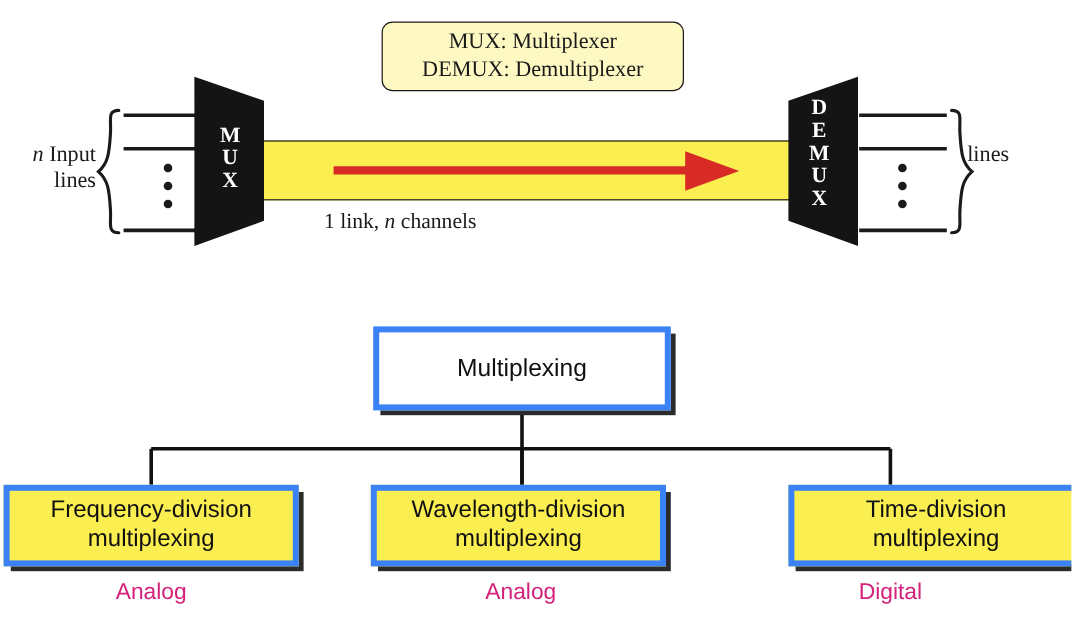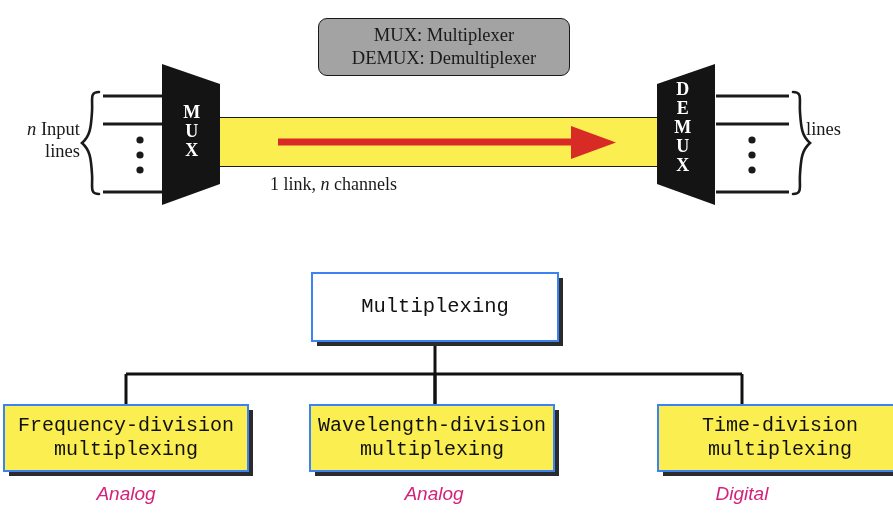--- a/index.html
+++ b/index.html
@@ -20,21 +20,21 @@
   .abs { position: absolute; }
 
   
   #legend-box {
     left: 318px;
     top: 18px;
     width: 252px;
     height: 58px;
     border: 1.5px solid #1a1a1a;
     border-radius: 9px;
-    background: #a3a3a3;
+    background: #fef9c3;
     box-sizing: border-box;
     display: flex;
     flex-direction: column;
     align-items: center;
     justify-content: center;
     line-height: 1.24;
   }
   .legend-line {
     font-family: "Liberation Serif", serif;
     font-size: 18.5px;
@@ -93,26 +93,26 @@
     left: 806px;
     top: 118px;
     width: 88px;
     text-align: left;
   }
   .ital { font-style: italic; }
 
   
   .tree-box {
     box-sizing: border-box;
-    border: 2px solid #3b82f6;
+    border: 5px solid #3b82f6;
     display: flex;
     align-items: center;
     justify-content: center;
     text-align: center;
-    font-family: Liberation Mono, monospace;
+    font-family: Liberation Sans, sans-serif;
     font-size: 20px;
     color: #111111;
     line-height: 1.18;
     box-shadow: 5px 5px 0 -1px #2b2b2b;
   }
   #root-box {
     left: 311px;
     top: 272px;
     width: 248px;
     height: 70px;
@@ -131,21 +131,20 @@
 
   
   .leaf-caption {
     top: 483px;
     width: 246px;
     text-align: center;
     font-family: "Liberation Sans", sans-serif;
     font-size: 19px;
     color: #d4217a;
     white-space: nowrap;
-    font-style: italic;
   }
   #leaf-caption-0 { left: 3px; }
   #leaf-caption-1 { left: 311px; }
   #leaf-caption-2 { left: 619px; }
 
   
   #connectors, #wires, #arrow-layer, #braces { left: 0; top: 0; }
 </style>
 </head>
 <body>

